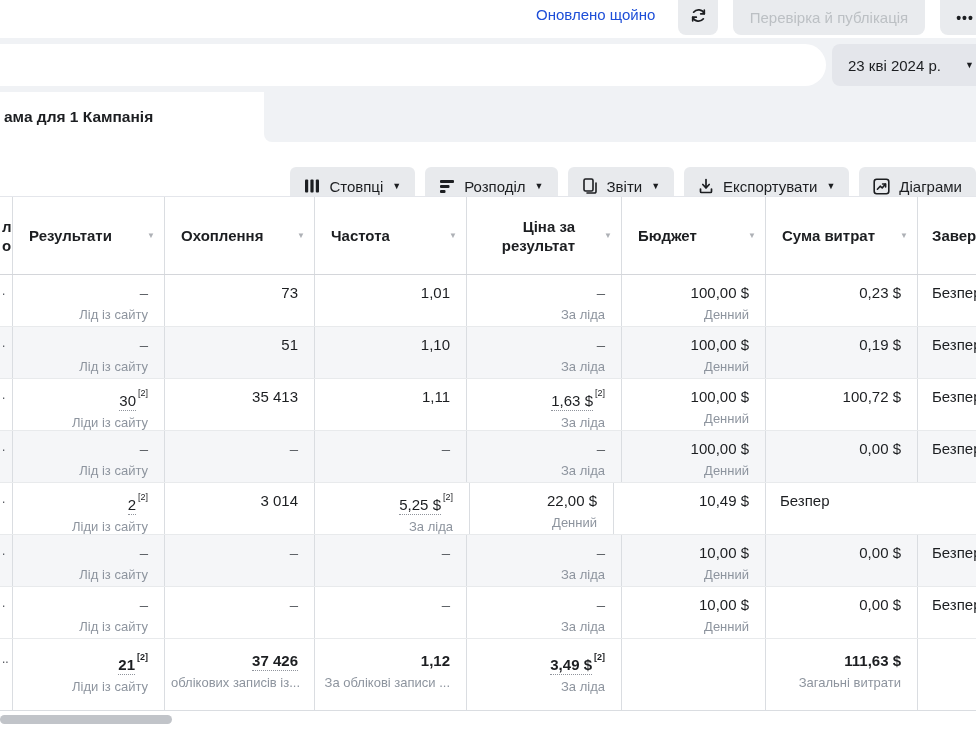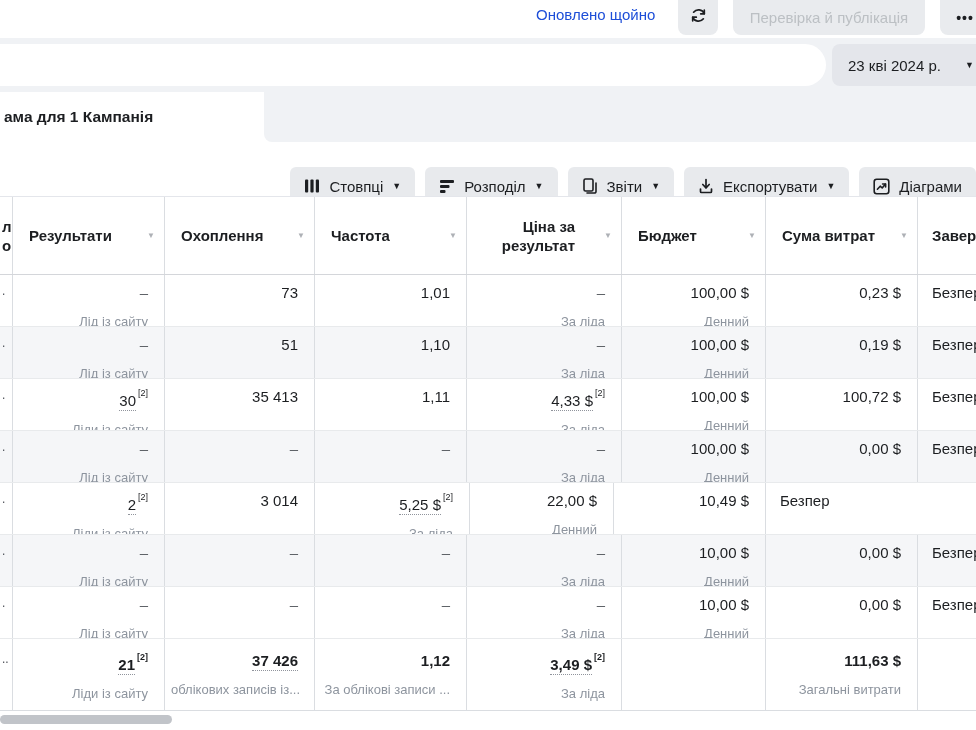--- a/index.html
+++ b/index.html
@@ -56,21 +56,21 @@
   .hcaret { font-size:8px; color:#aeb1b6; flex:0 0 auto; }
   .hcell.c0 { padding:0 0 0 2px; display:flex; flex-direction:column; justify-content:center; align-items:flex-start; }
   .hcell.c0 div { font-size:15px; font-weight:700; line-height:19px; }
 
   .t-row { display:flex; height:52px; border-bottom:1px solid #e8eaec; background:#fff; }
   .t-row.alt { background:#f5f6f8; }
   .cell { border-right:1px solid #dadde1; padding:9px 16px 0 6px; text-align:right; overflow:hidden; }
   .cell.c7 { border-right:none; text-align:left; padding-left:14px; }
   .cell.c0 { padding:9px 2px 0 2px; text-align:left; font-size:12px; color:#4b4f56; }
   .val { font-size:15px; color:#1c1e21; line-height:18px; white-space:nowrap; }
-  .sub { font-size:13px; color:#8d949e; line-height:16px; margin-top:12px; white-space:nowrap; }
+  .sub { font-size:13px; color:#8d949e; line-height:16px; margin-top:5px; white-space:nowrap; }
   .dash { color:#5f6368; }
   .udot { border-bottom:1.5px dotted #90949c; padding-bottom:1px; }
   sup.marker { font-size:9px; color:#1c1e21; margin-left:2px; position:relative; top:-4px; }
 
   .t-summary { display:flex; height:72px; border-bottom:1px solid #dadde1; background:#fff; }
   .t-summary .cell { padding-top:13px; }
   .t-summary .val { font-weight:700; }
 
   
   .hscroll { position:absolute; left:0; top:713px; width:976px; height:12px; background:#fff; }
@@ -266,21 +266,21 @@
         <div class="val"><span class="udot">30</span><sup class="marker">[2]</sup></div>
         <div class="sub">Ліди із сайту</div>
       </div>
       <div class="cell c2">
           <div class="val">35 413</div>
         </div>
       <div class="cell c3">
           <div class="val">1,11</div>
         </div>
       <div class="cell c4">
-        <div class="val"><span class="udot">4,33 $</span><sup class="marker">[2]</sup></div>
+        <div class="val"><span class="udot">1,63 $</span><sup class="marker">[2]</sup></div>
         <div class="sub">За ліда</div>
       </div>
       <div class="cell c5">
         <div class="val">100,00 $</div>
         <div class="sub">Денний</div>
       </div>
       <div class="cell c6">
           <div class="val">100,72 $</div>
         </div>
       <div class="cell c7">

